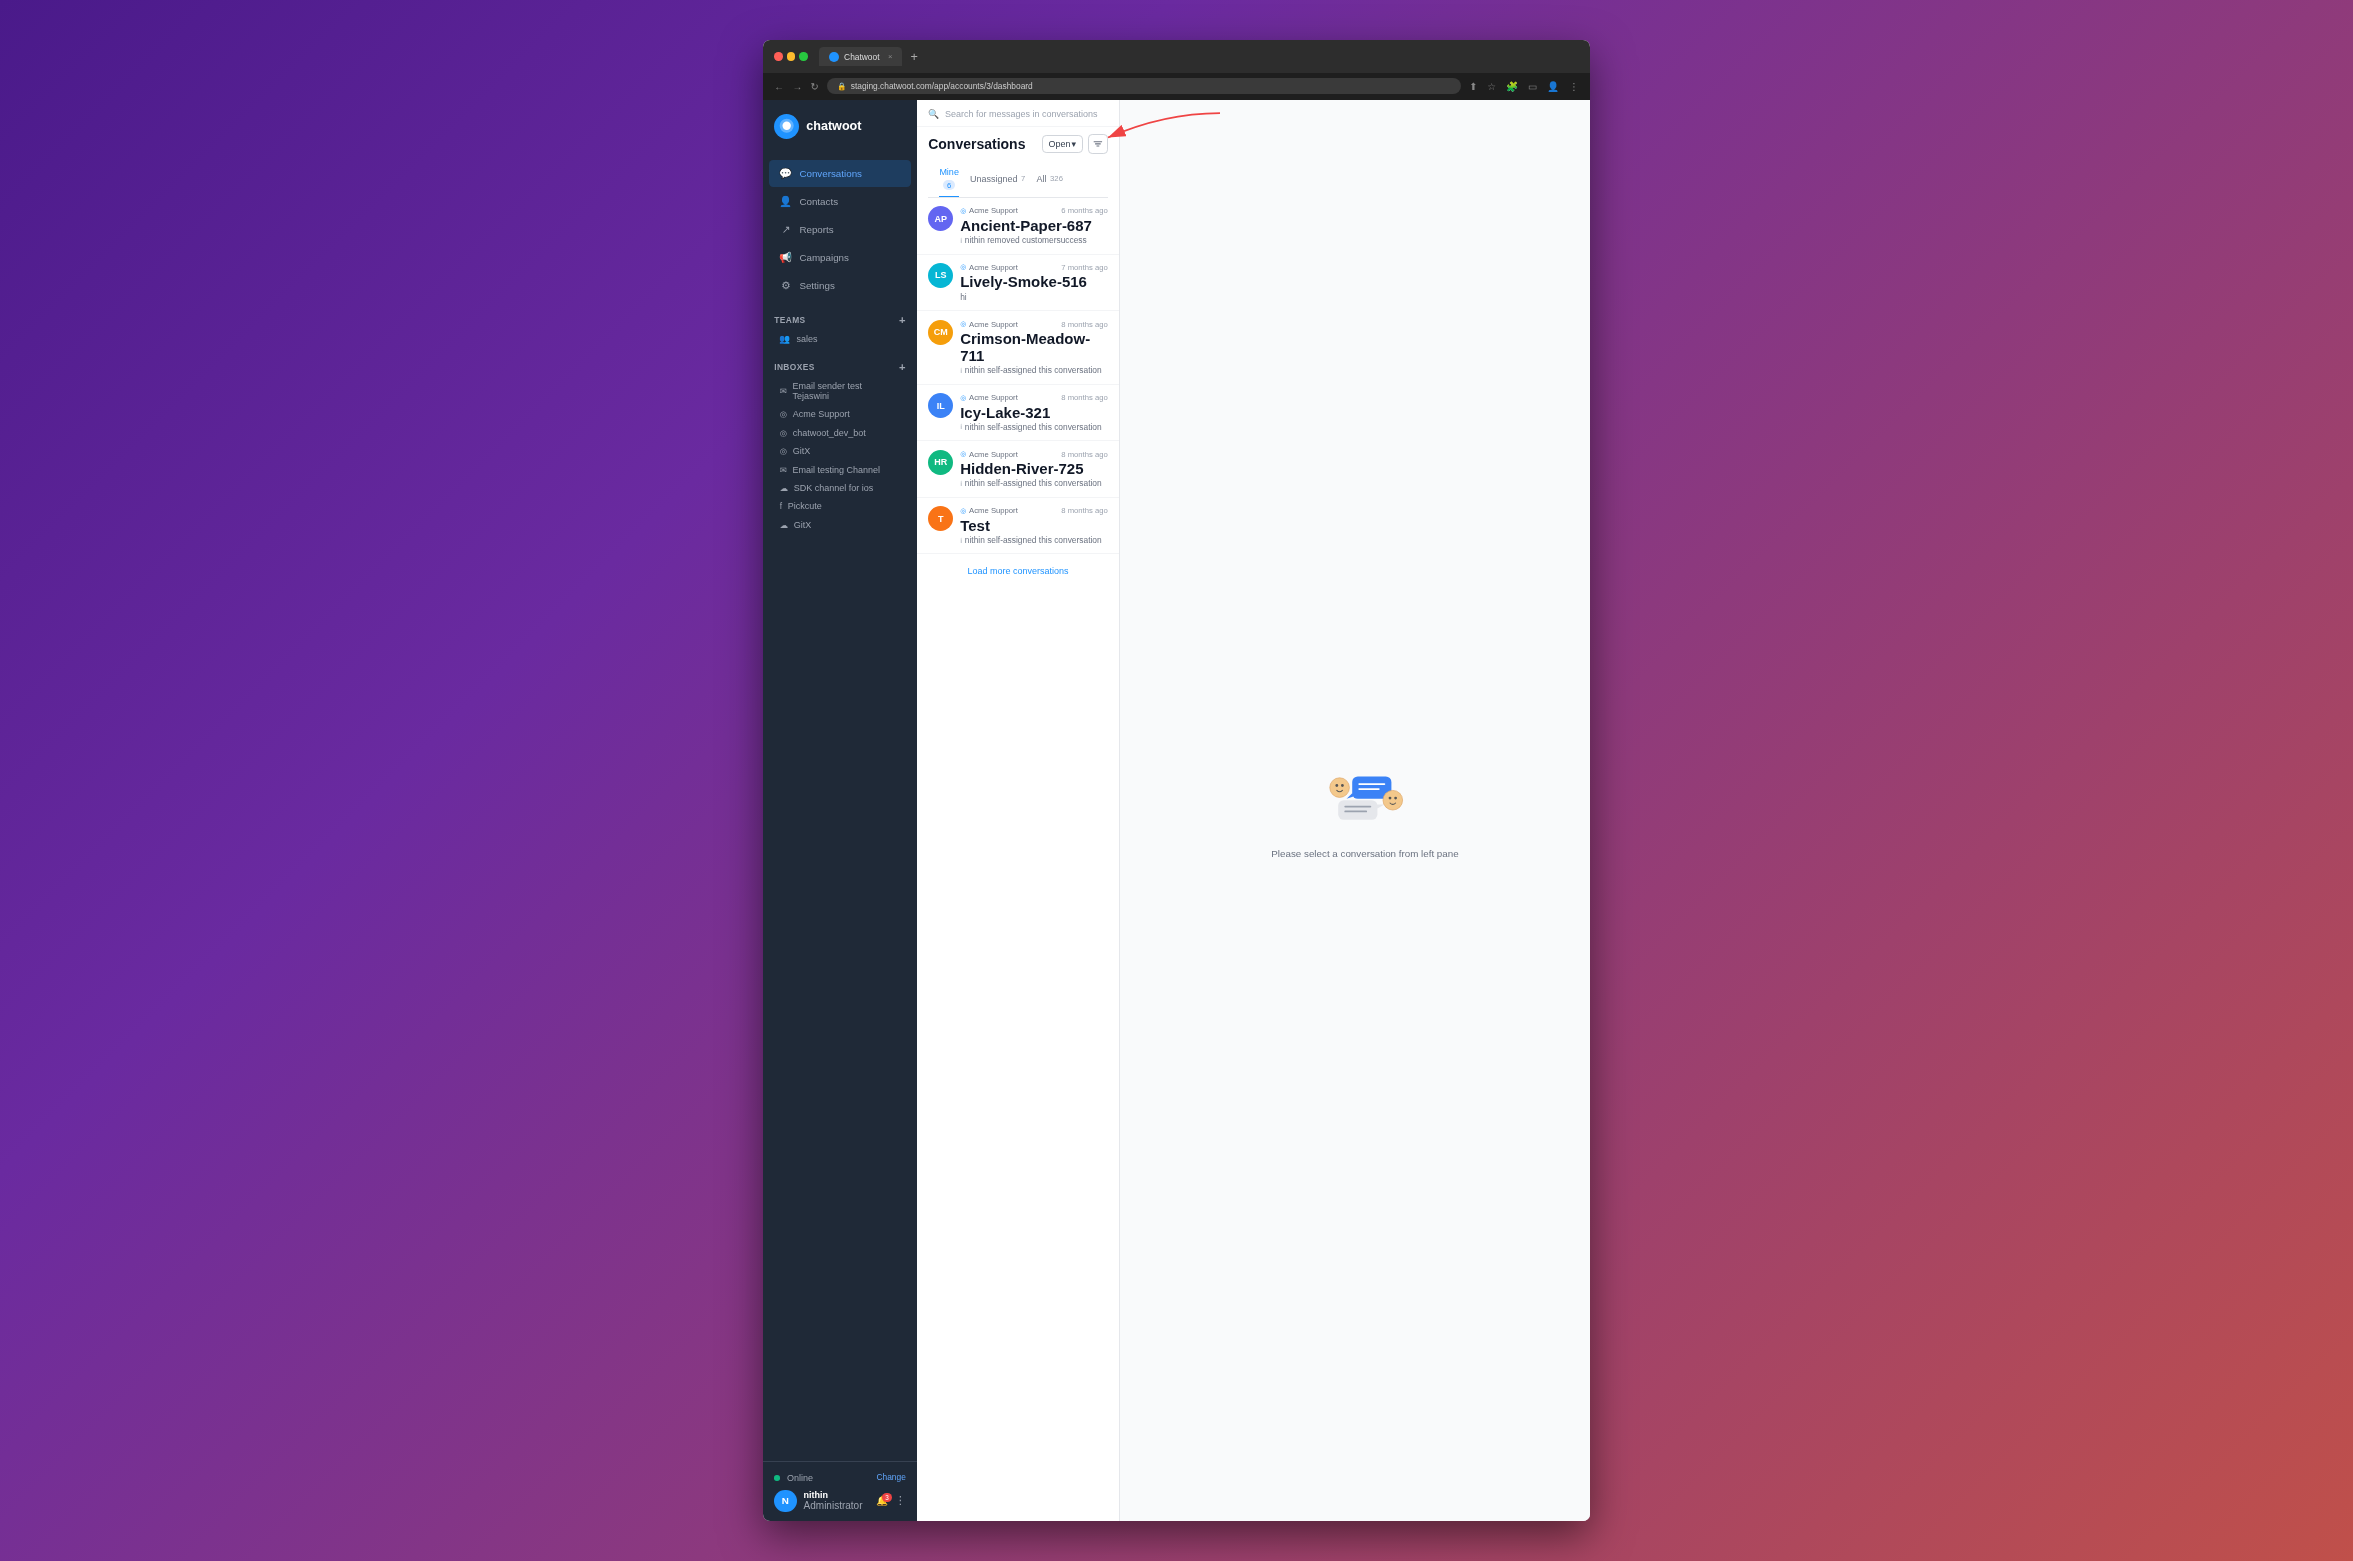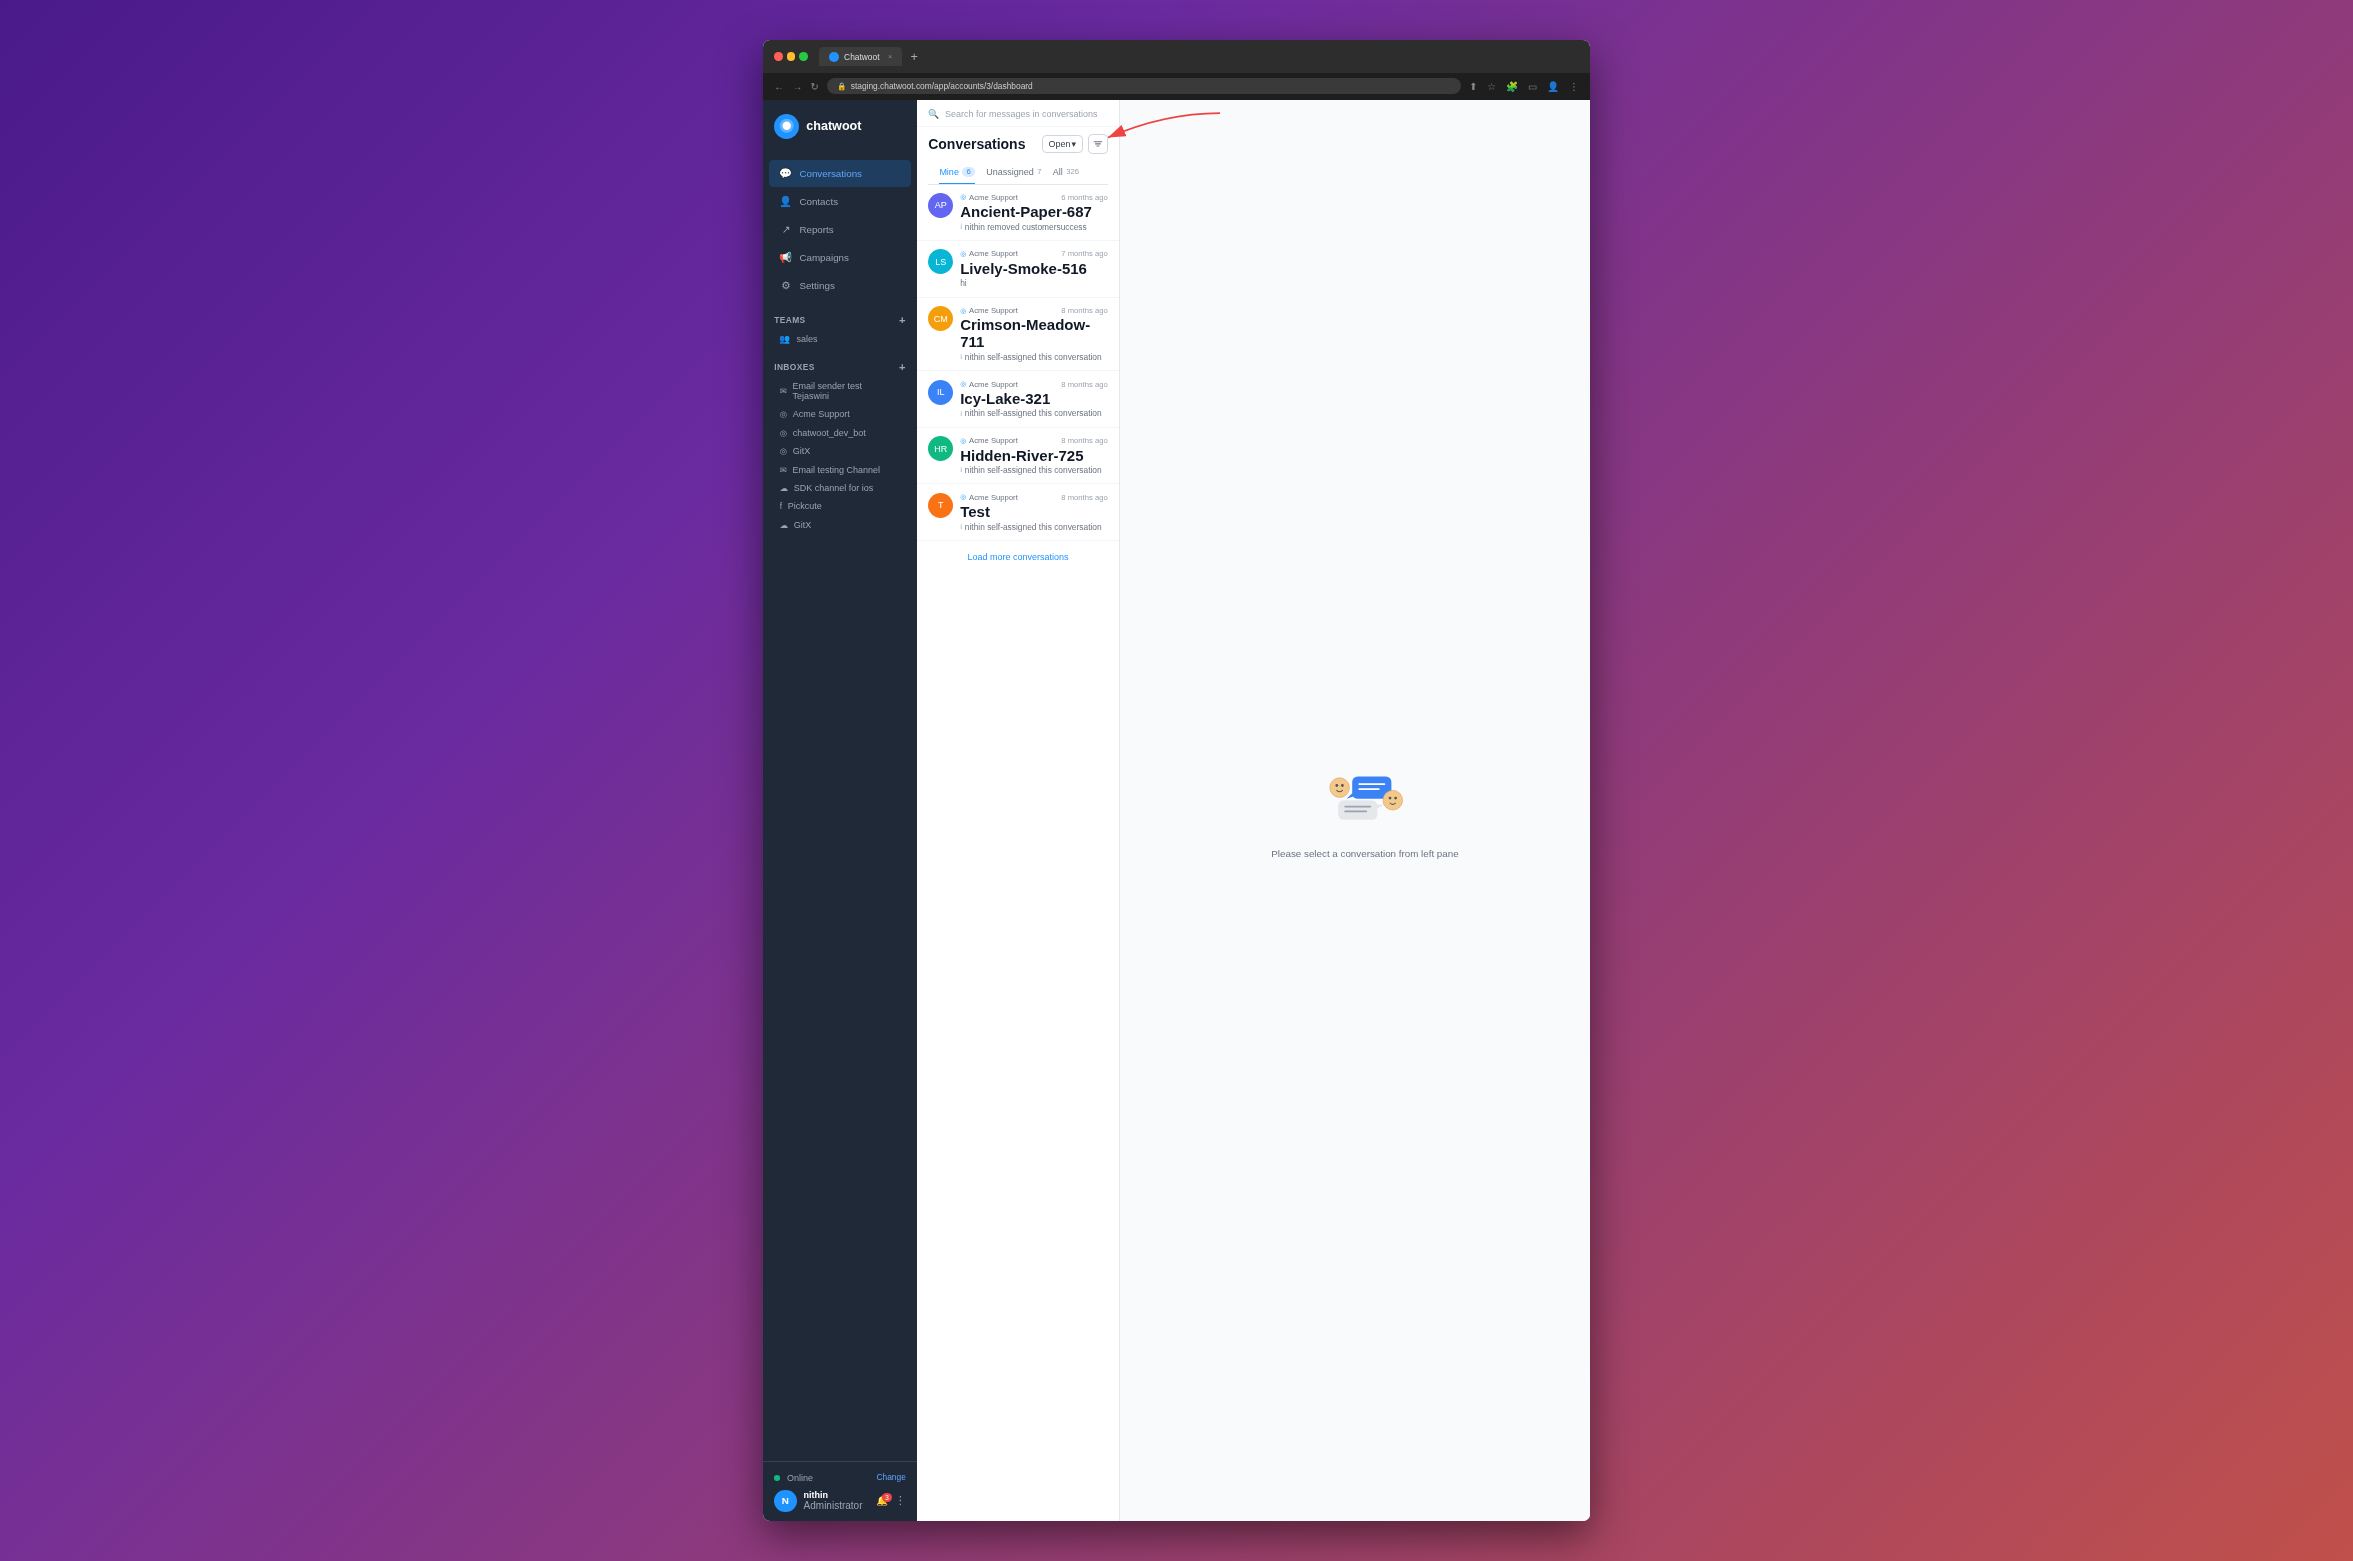--- a/index.html
+++ b/index.html
@@ -328,20 +328,21 @@
       color: #6b7280;
       cursor: pointer;
       border-bottom: 1.4px solid transparent;
       display: flex;
       align-items: center;
       gap: 3.5px;
     }
     .conv-tab.active {
       color: #1f93ff;
       border-bottom-color: #1f93ff;
+      flex-direction: column;
     }
     .tab-count {
       background: #dbeafe;
       color: #1f93ff;
       border-radius: 7px;
       padding: 0.7px 4.2px;
       font-size: 7.7px;
     }
     .tab-count-gray {
       color: #9ca3af;
@@ -361,21 +362,21 @@
       cursor: pointer;
     }
     .conv-avatar {
       width: 25px; height: 25px;
       border-radius: 50%;
       display: flex;
       align-items: center;
       justify-content: center;
       color: white;
       font-size: 9px;
-      font-weight: 400;
+      font-weight: 700;
       flex-shrink: 0;
     }
     .conv-content { flex: 1; min-width: 0; }
     .conv-item-header {
       display: flex;
       align-items: center;
       justify-content: space-between;
       margin-bottom: 1.4px;
     }
     .conv-inbox {

